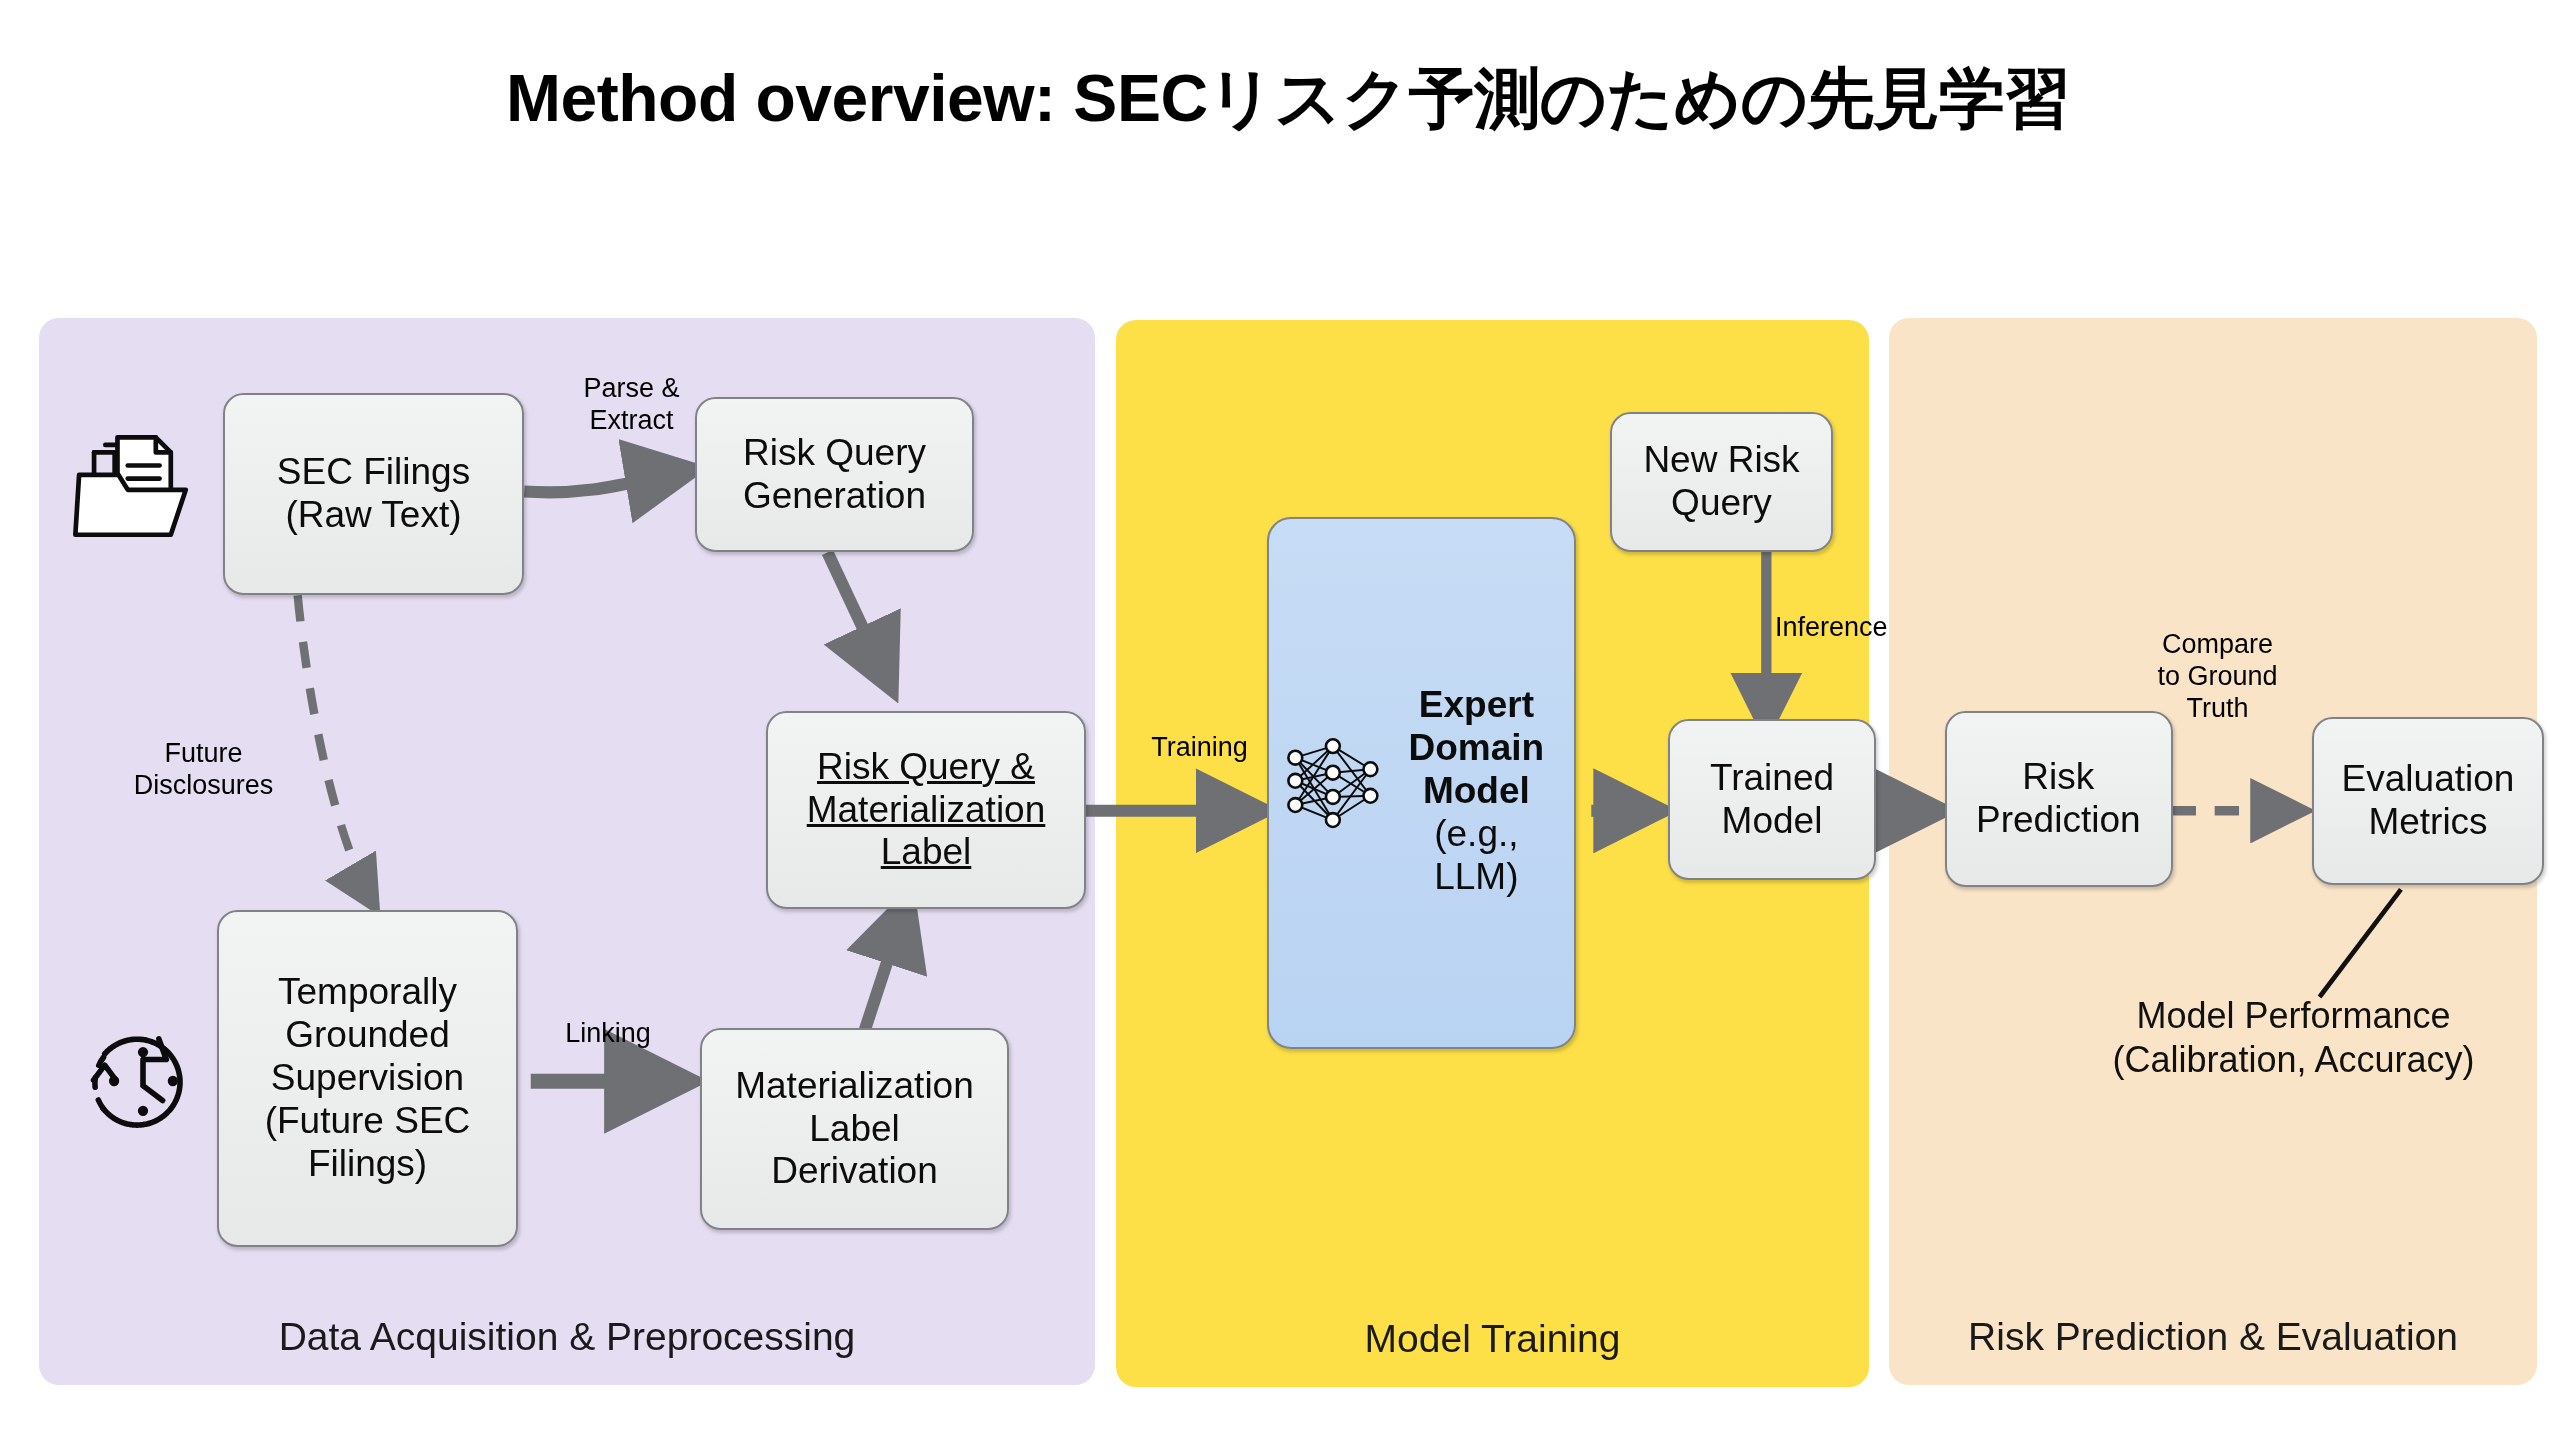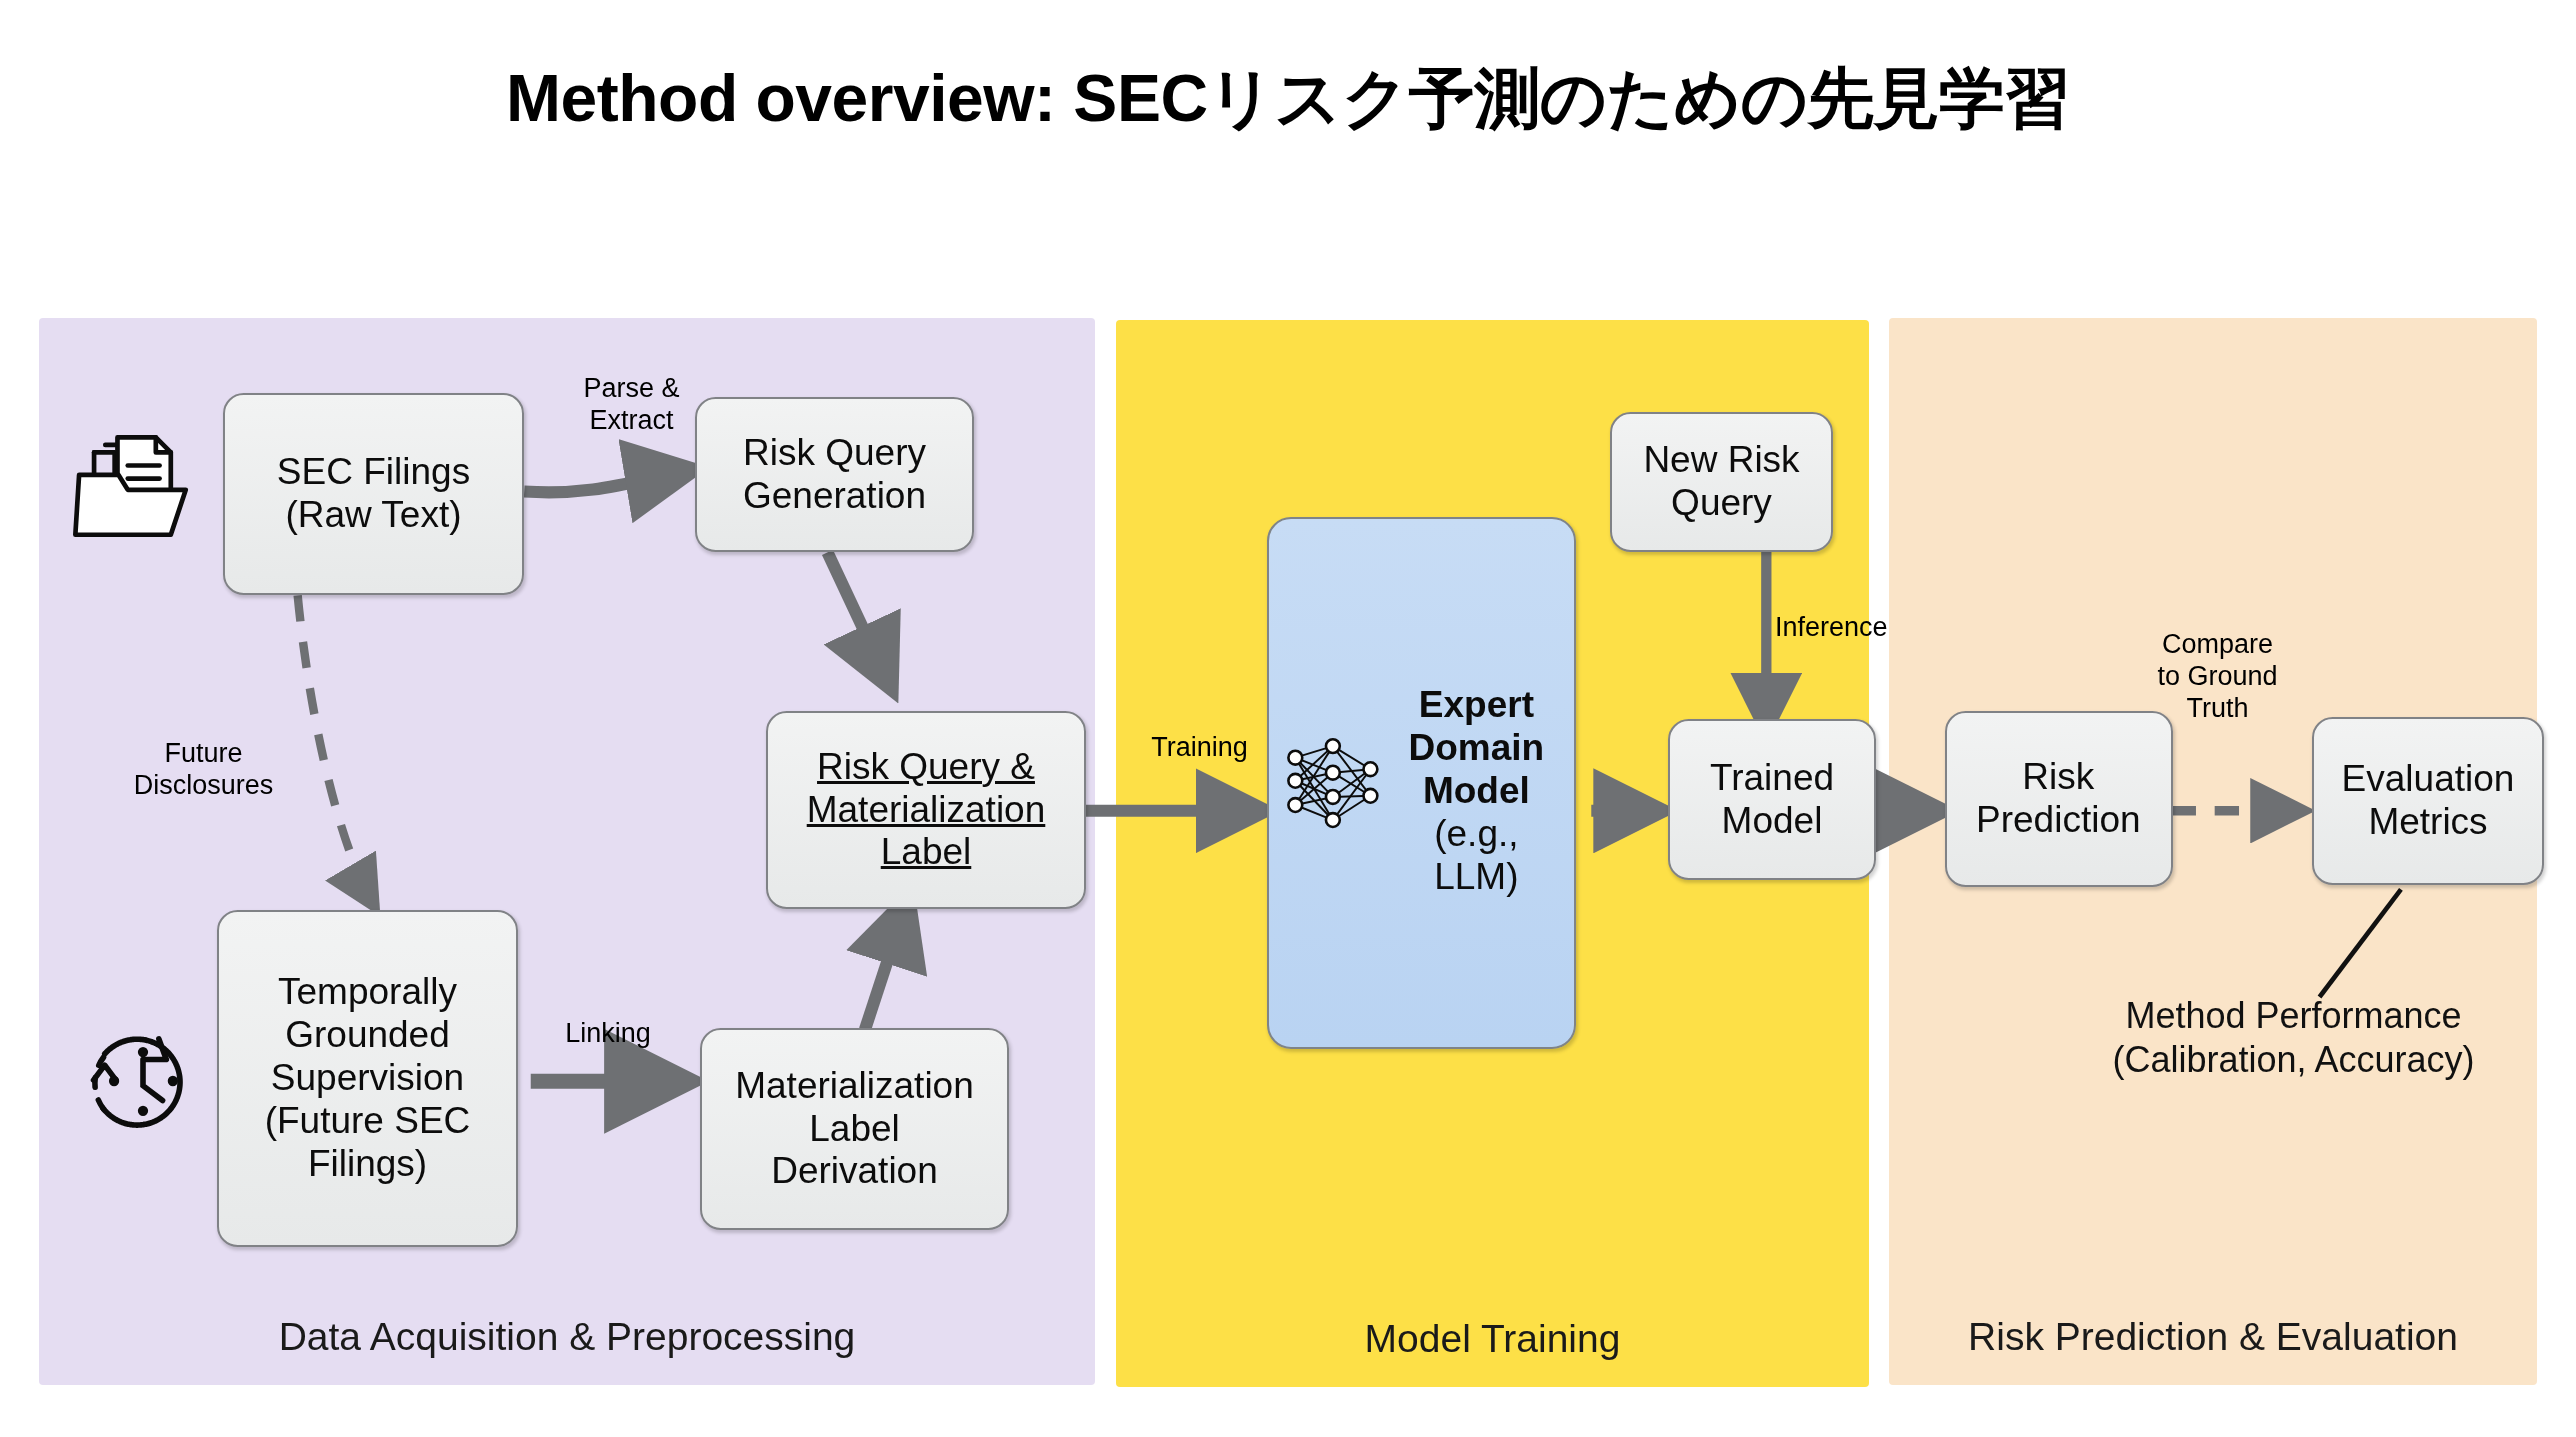--- a/index.html
+++ b/index.html
@@ -31,21 +31,21 @@
     font-weight: bold;
     letter-spacing: -0.5px;
     color: #000000;
     line-height: 1.1;
     white-space: nowrap;
   }
 
   
   .panel {
     position: absolute;
-    border-radius: 4px;
+    border-radius: 20px;
     box-sizing: border-box;
   }
   .panel-label {
     position: absolute;
     bottom: 26px;
     left: 0;
     width: 100%;
     text-align: center;
     font-size: 39px;
     color: #1a1a1a;
@@ -314,17 +314,17 @@
   <div class="edge-label" style="left:524px; top:1018px; width:168px;">Linking</div>
 
   <div class="edge-label" style="left:1120px; top:732px; width:159px;">Training</div>
 
   <div class="edge-label" style="left:1775px; top:612px; width:206px; text-align:left;">Inference</div>
 
   <div class="edge-label" style="left:2095px; top:629px; width:245px;">Compare
 to Ground
 Truth</div>
 
-  <div class="note" style="left:2041px; top:994px; width:505px;">Method Performance
+  <div class="note" style="left:2041px; top:994px; width:505px;">Model Performance
 (Calibration, Accuracy)</div>
 
 </div>
 
 
 </body></html>

